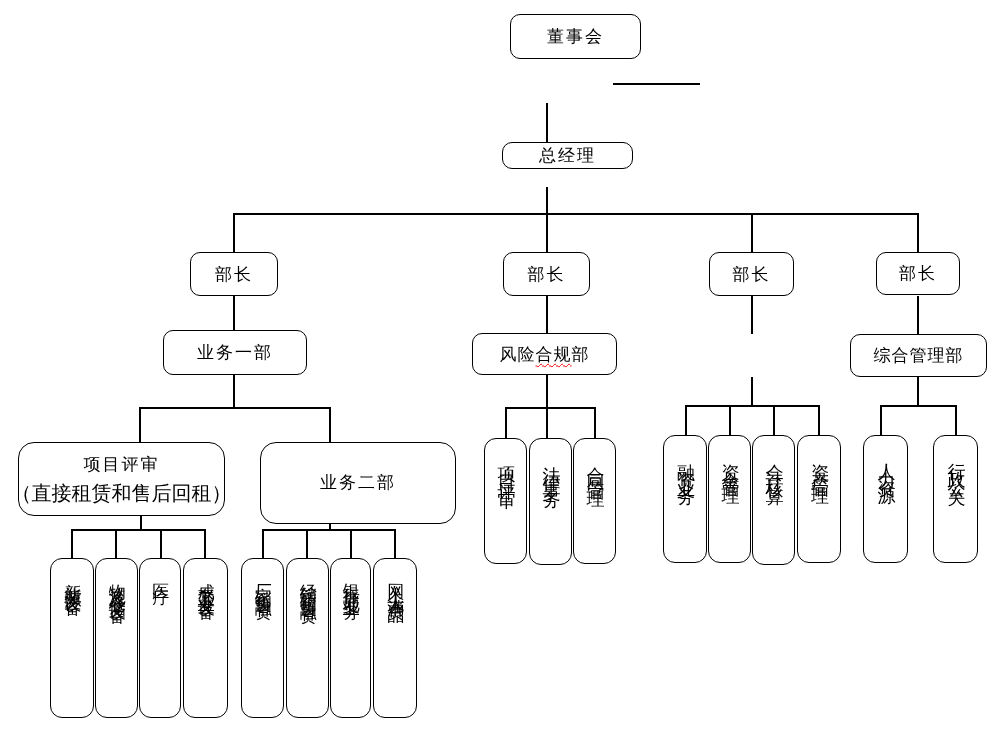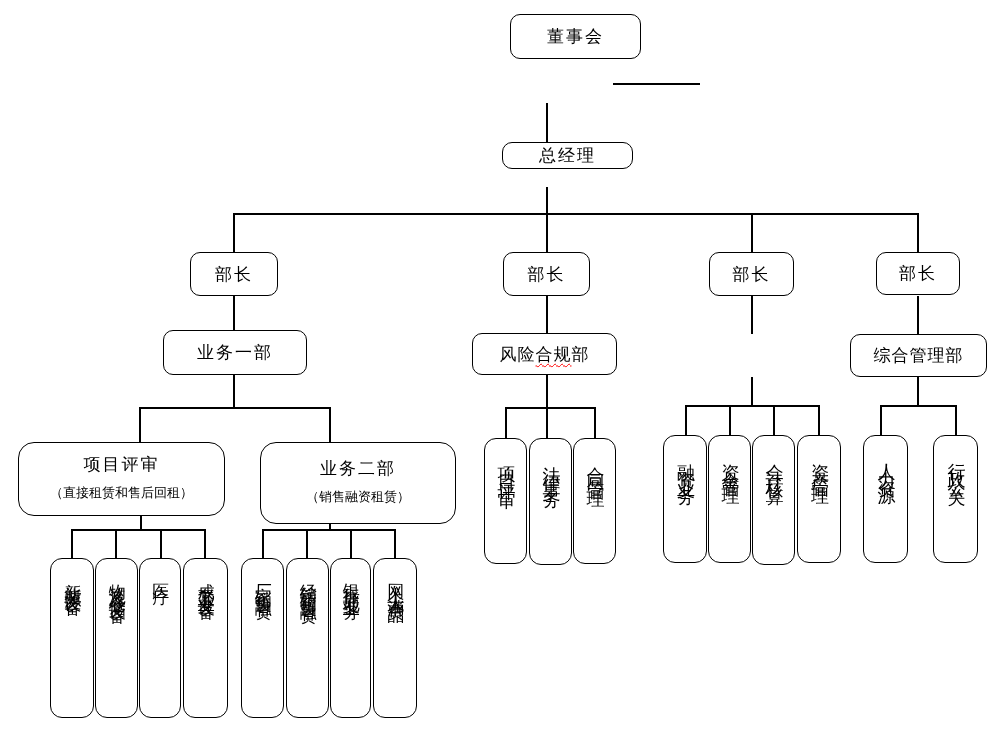--- a/index.html
+++ b/index.html
@@ -30,21 +30,21 @@
     white-space: nowrap;
   }
   
   .big {
     border-radius: 16px;
     flex-direction: column;
     line-height: 28px;
     justify-content: center;
   }
   .big .title { font-size: 17px; letter-spacing: 2px; }
-  .big .subtitle { font-size: 13px; letter-spacing: 0; }
+  .big .subtitle { font-size: 20px; letter-spacing: 0; }
   
   .vbox {
     position: absolute;
     box-sizing: border-box;
     background: #fff;
     border: 1.5px solid #000;
     border-radius: 12px;
     display: flex;
     justify-content: center;
     align-items: flex-start;
@@ -153,21 +153,20 @@
   <div class="box" style="left:850px; top:334px; width:137px; height:43px; letter-spacing:1px;">
     <span>综合管理部</span>
   </div>
 
   <div class="box big" style="left:18px; top:442px; width:207px; height:74px;">
     <span class="title">项目评审</span>
     <span class="subtitle">（直接租赁和售后回租）</span>
   </div>
   <div class="box big" style="left:232px; top:442px; width:196px; height:82px;margin-left:28px;">
     <span class="title">业务二部</span>
-    <span class="subtitle">（销售融资租赁）</span>
   </div>
 
   <div class="vbox" style="left:50px; top:558px; width:44px; height:160px;">
     <span class="vtext">新能源设备</span>
   </div>
   <div class="vbox" style="left:95px; top:558px; width:43px; height:160px;">
     <span class="vtext">物流及仓储设备</span>
   </div>
   <div class="vbox" style="left:139px; top:558px; width:42px; height:160px;">
     <span class="vtext">医疗</span>

